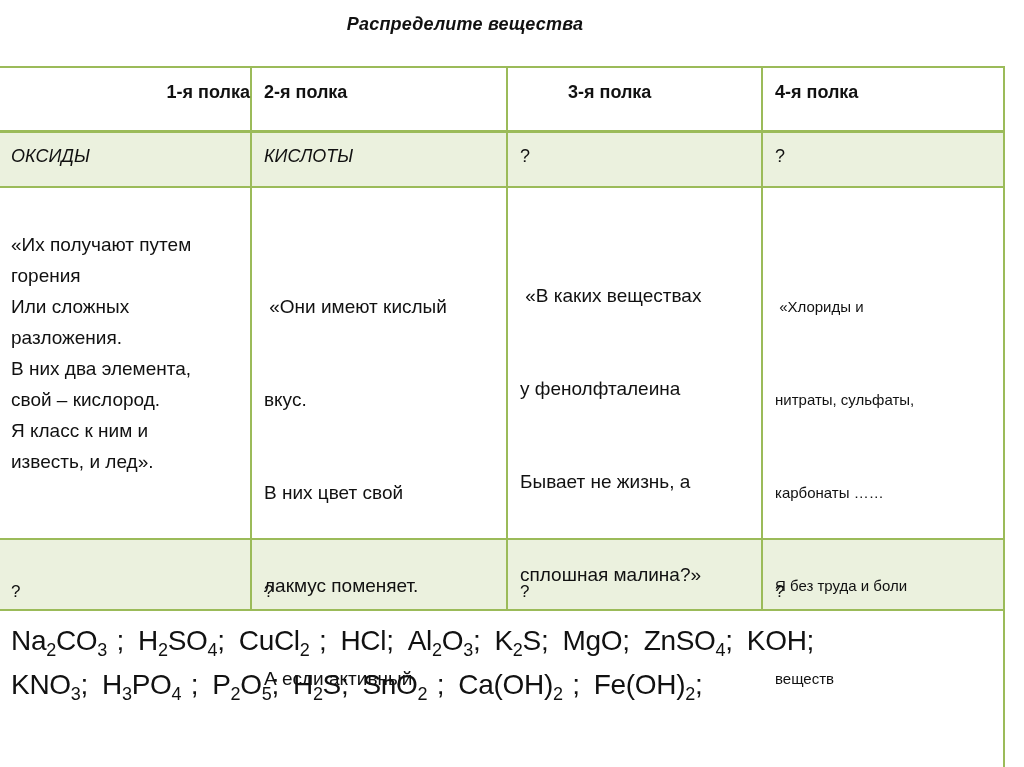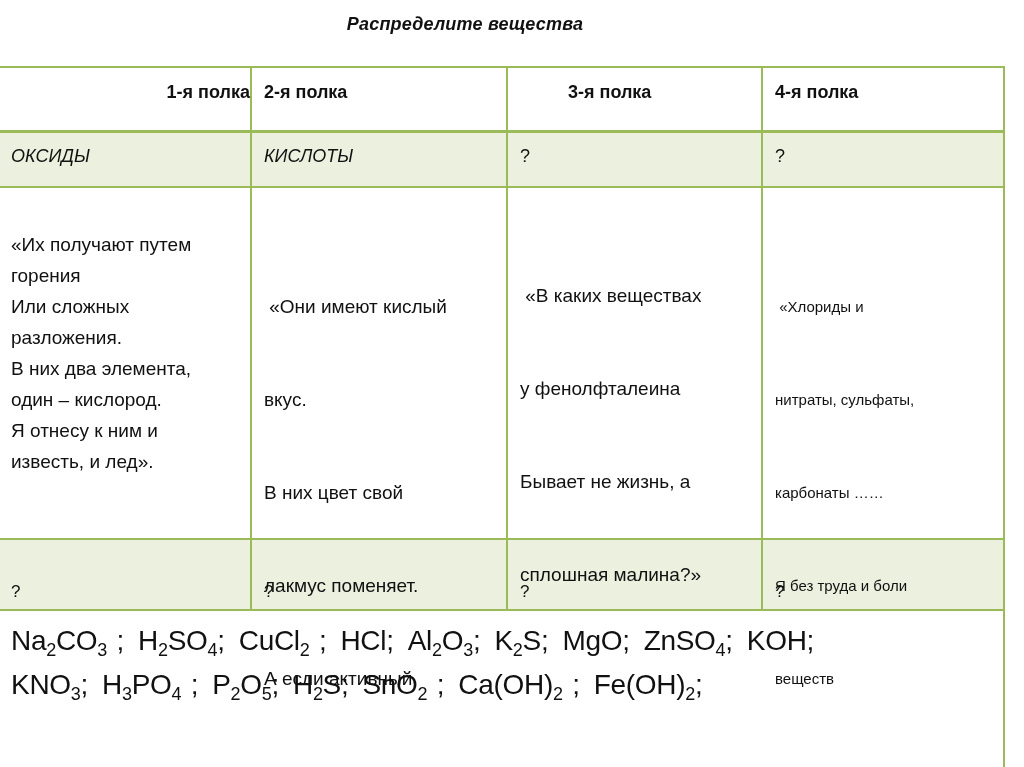--- a/index.html
+++ b/index.html
@@ -69,22 +69,22 @@
   <div class="cell cls" style="left:255px;top:67px;width:254px;height:53px;">КИСЛОТЫ</div>
   <div class="cell cls" style="left:511px;top:67px;width:253px;height:53px;font-style:normal;">?</div>
   <div class="cell cls" style="left:766px;top:67px;width:240px;height:53px;font-style:normal;">?</div>
 
   <div class="cell" style="left:2px;top:122px;width:251px;height:311px;padding-top:41px;font-size:19px;line-height:31px;">
     <div>«Их получают путем</div>
     <div>горения</div>
     <div>Или сложных</div>
     <div>разложения.</div>
     <div>В них два элемента,</div>
-    <div>один – кислород.</div>
-    <div>Я отнесу к ним и</div>
+    <div>свой – кислород.</div>
+    <div>Я класс к ним и</div>
     <div>известь, и лед».</div>
   </div>
   <div class="cell" style="left:255px;top:122px;width:254px;height:350px;padding-top:41px;font-size:19px;line-height:31px;white-space:pre;">
     <div> «Они имеют кислый</div>
     <div>вкус.</div>
     <div>В них цвет свой</div>
     <div>лакмус поменяет.</div>
     <div>А если активный</div>
     <div>металл попадет,</div>
     

